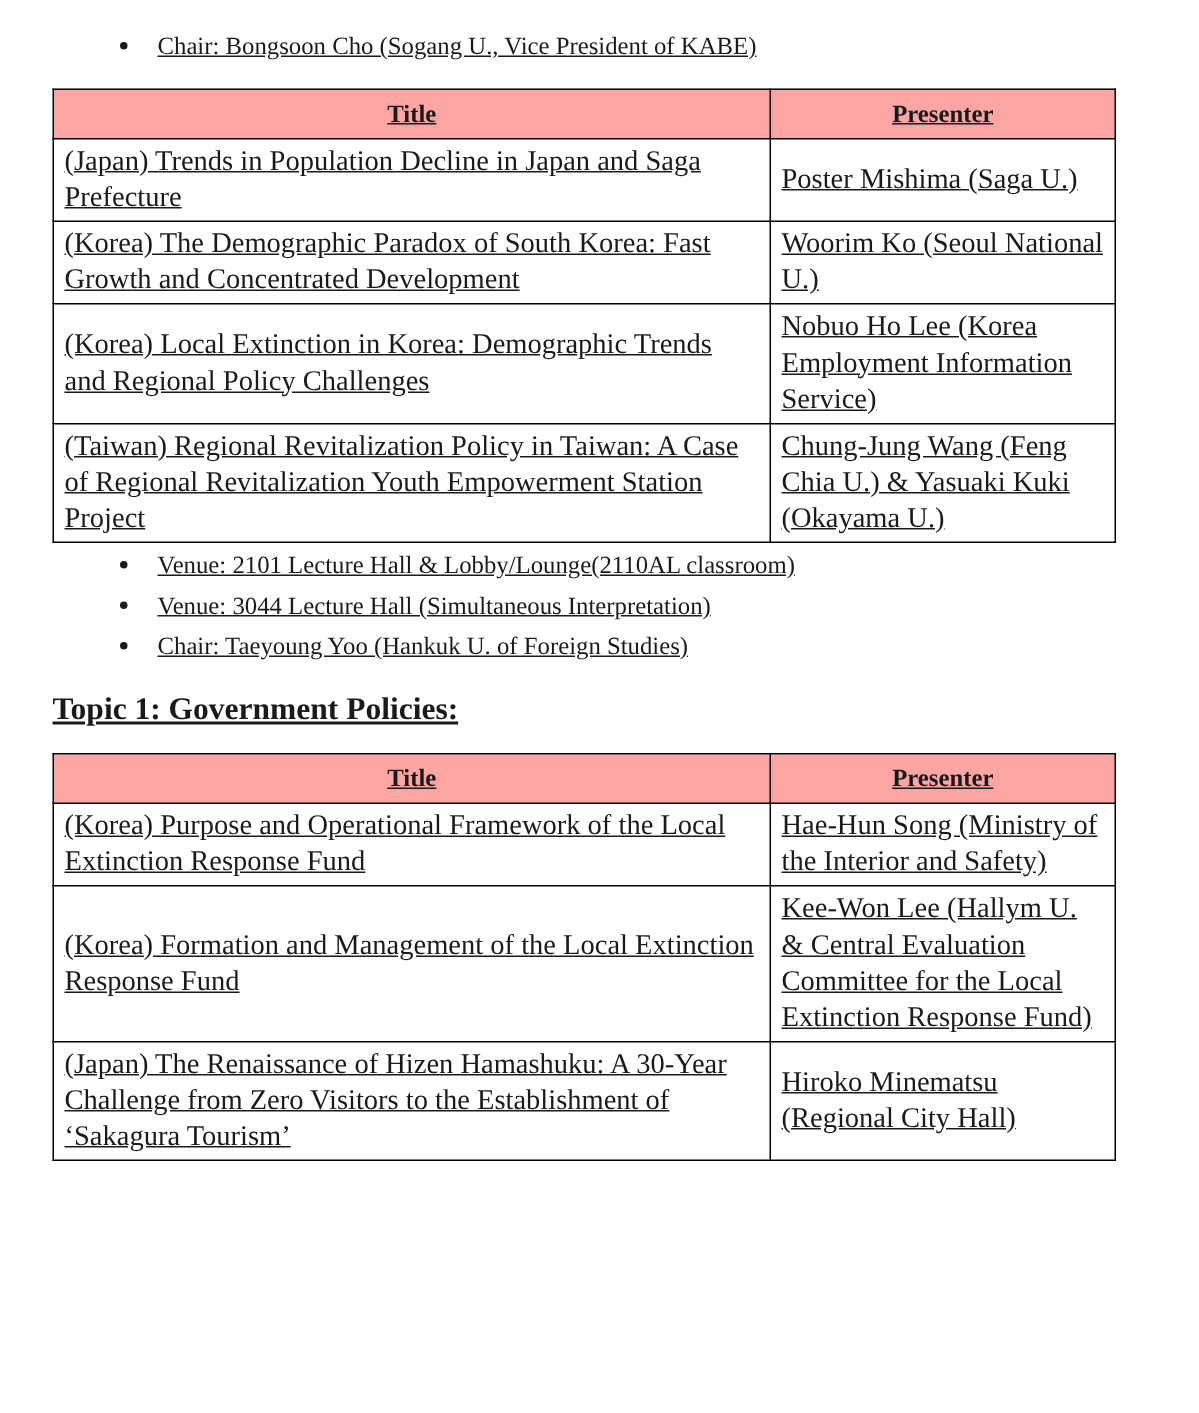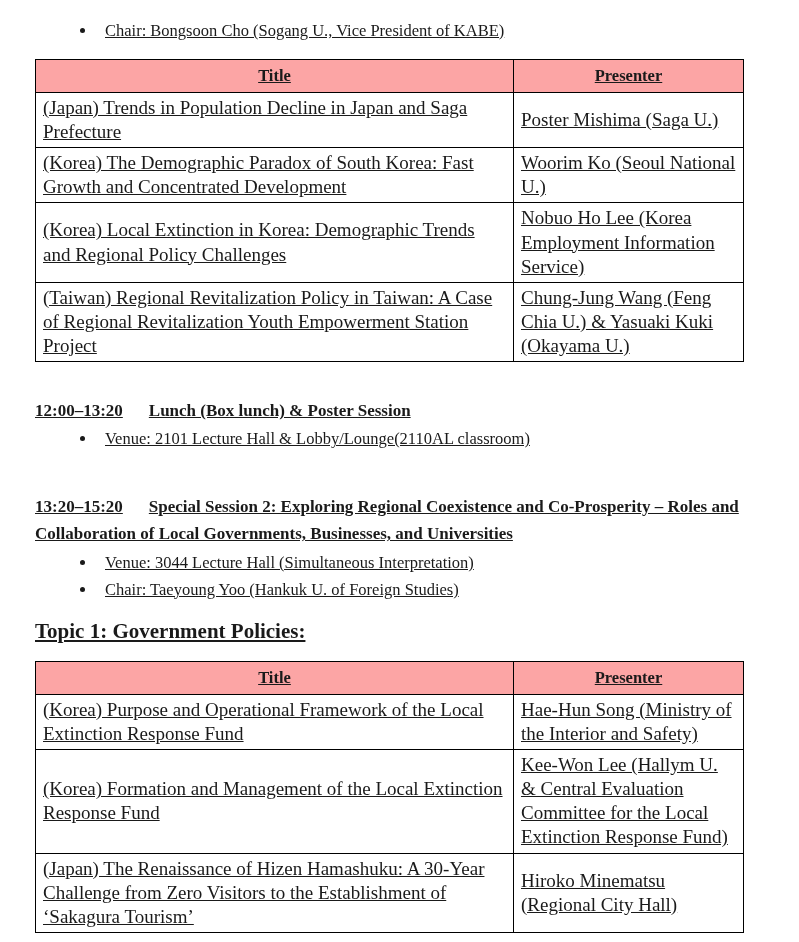--- a/index.html
+++ b/index.html
@@ -116,31 +116,25 @@
         <td>(Korea) Local Extinction in Korea: Demographic Trends and Regional Policy Challenges</td>
         <td>Nobuo Ho Lee (Korea Employment Information Service)</td>
       </tr>
       <tr>
         <td>(Taiwan) Regional Revitalization Policy in Taiwan: A Case of Regional Revitalization Youth Empowerment Station Project</td>
         <td>Chung-Jung Wang (Feng Chia U.) &amp; Yasuaki Kuki (Okayama U.)</td>
       </tr>
     </tbody>
   </table>
 
-  <p class="time-heading heading-lunch">
-    <span>12:00–13:20</span><span class="time-gap"></span><span>Lunch (Box lunch) &amp; Poster Session</span>
-  </p>
 
   <ul class="bullet-list lunch-venue-list">
     <li>Venue: 2101 Lecture Hall &amp; Lobby/Lounge(2110AL classroom)</li>
   </ul>
 
-  <p class="time-heading heading-session2">
-    <span>13:20–15:20</span><span class="time-gap"></span><span>Special Session 2: Exploring Regional Coexistence and Co-Prosperity – Roles and Collaboration of Local Governments, Businesses, and Universities</span>
-  </p>
 
   <ul class="bullet-list session2-bullets">
     <li>Venue: 3044 Lecture Hall (Simultaneous Interpretation)</li>
     <li>Chair: Taeyoung Yoo (Hankuk U. of Foreign Studies)</li>
   </ul>
 
   <p class="topic-heading">Topic 1: Government Policies:</p>
 
   <table class="session-table">
     <colgroup>

